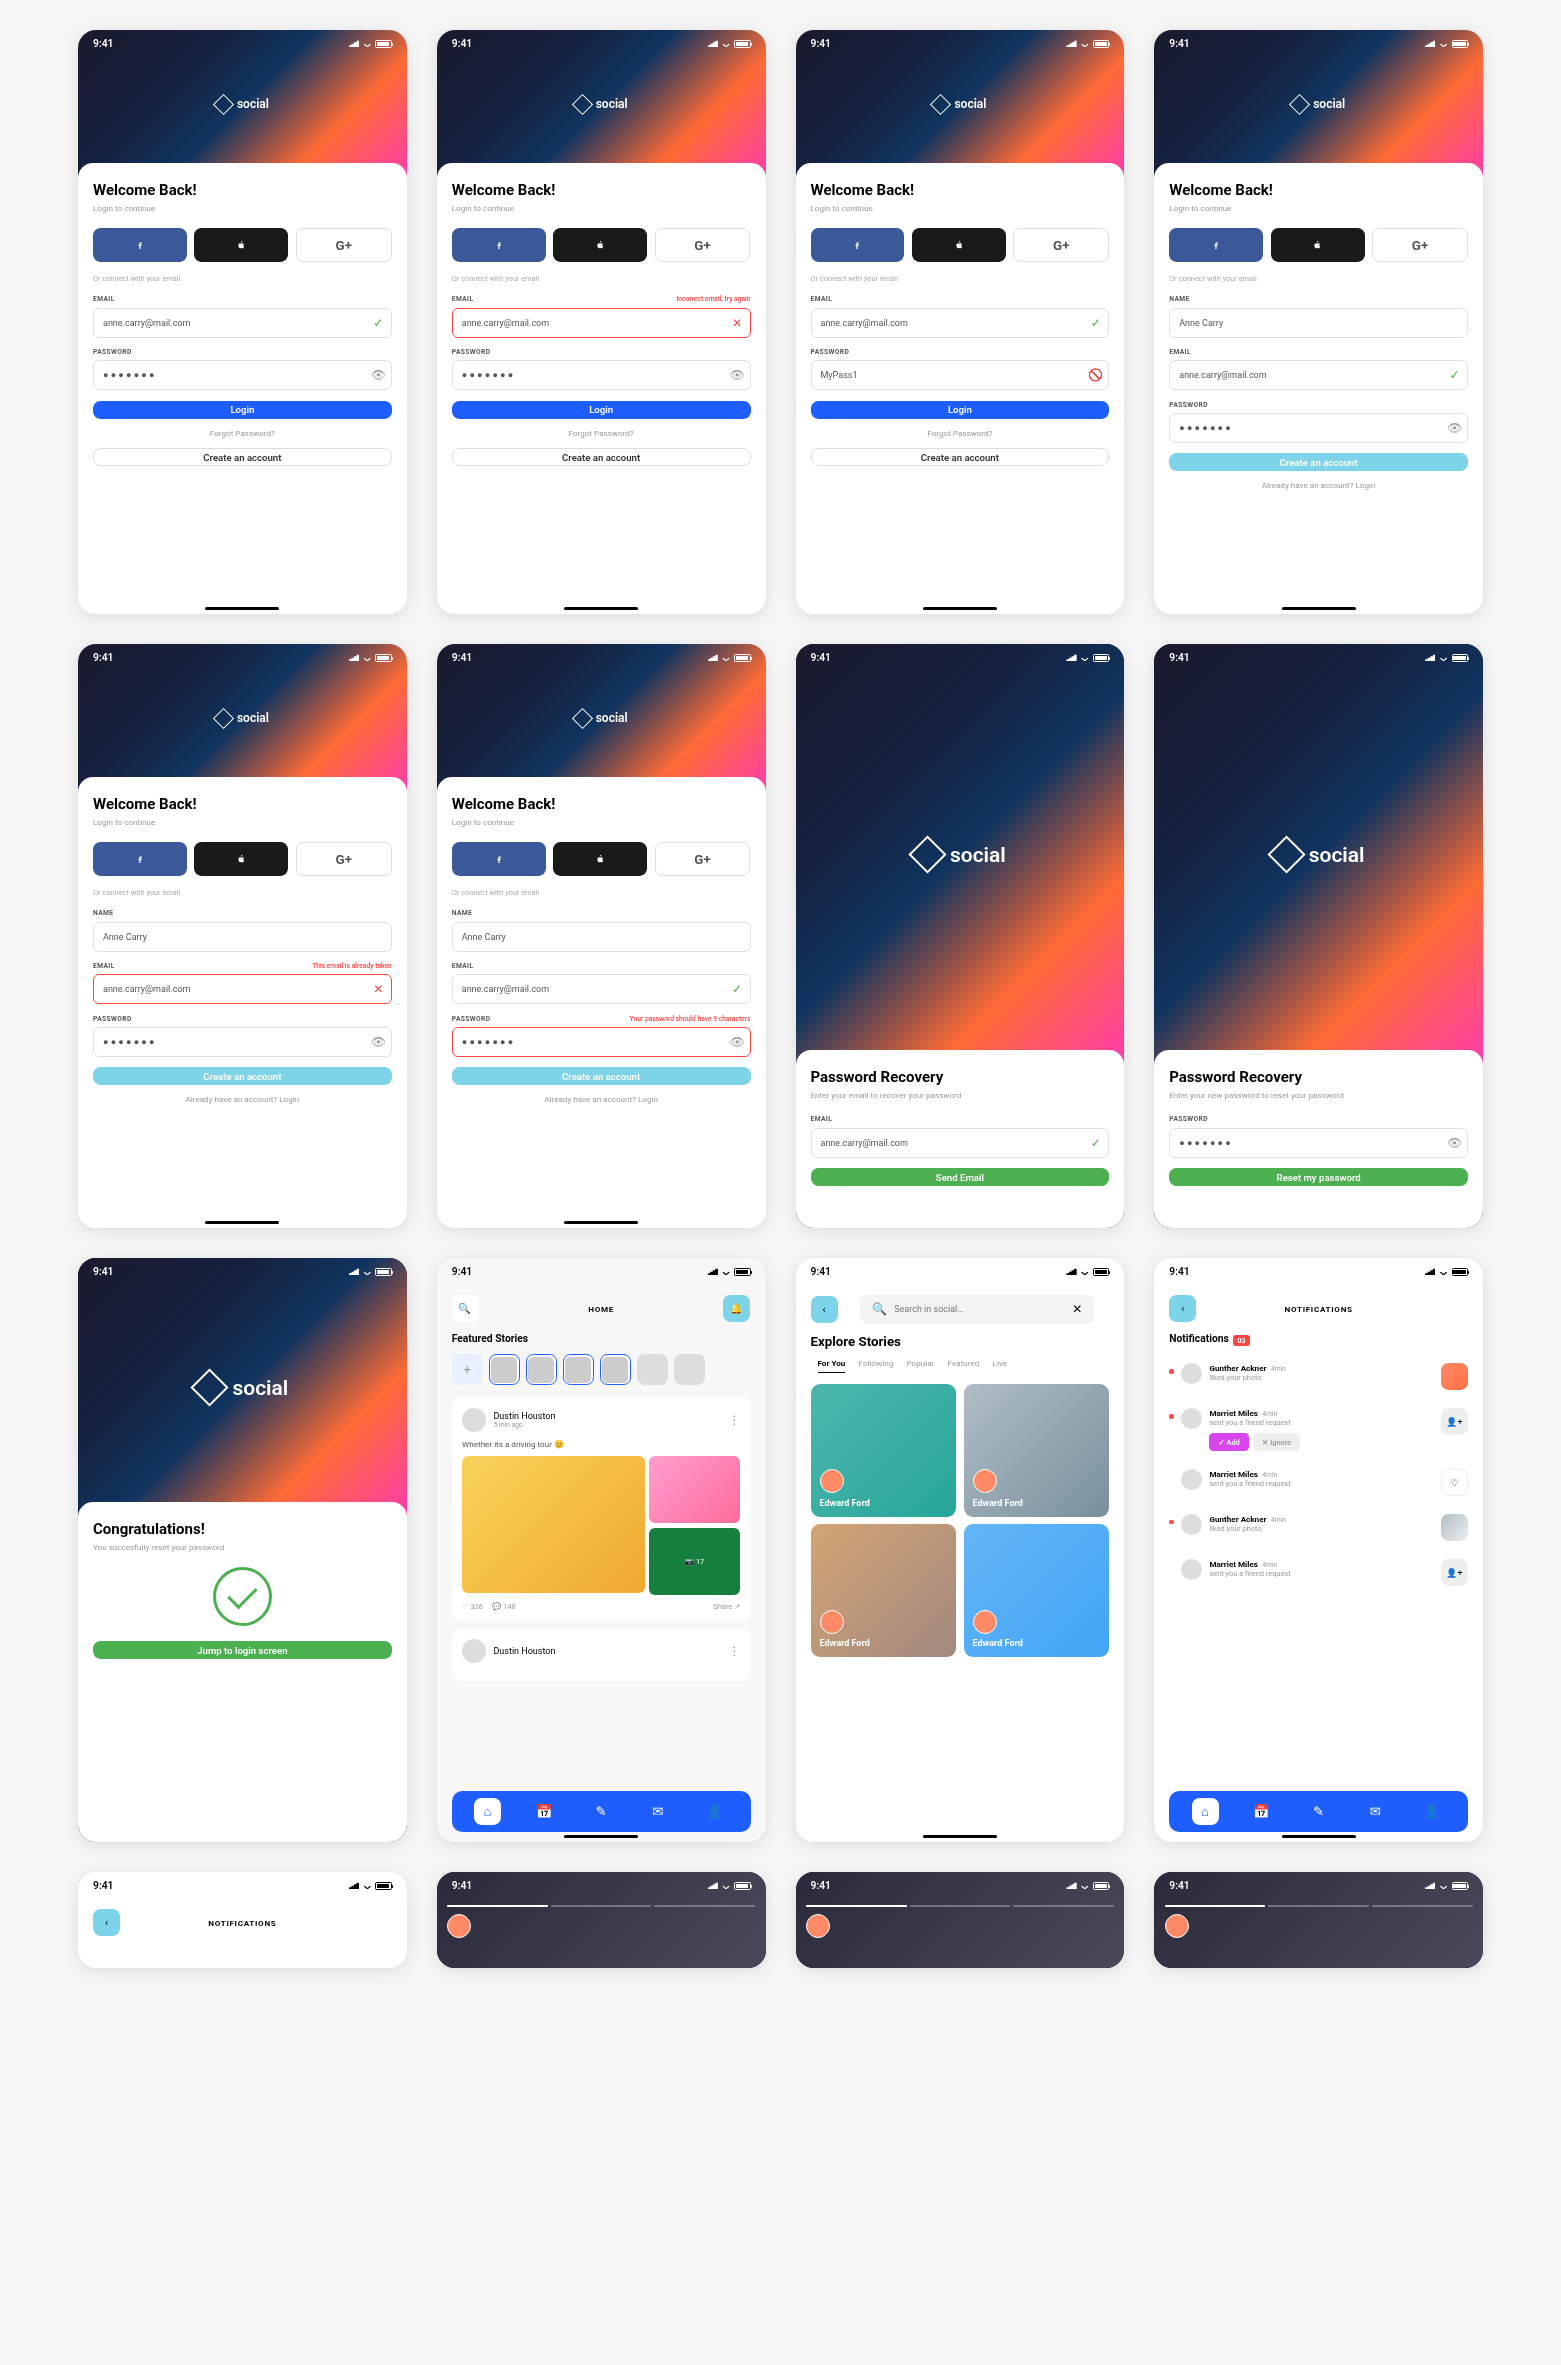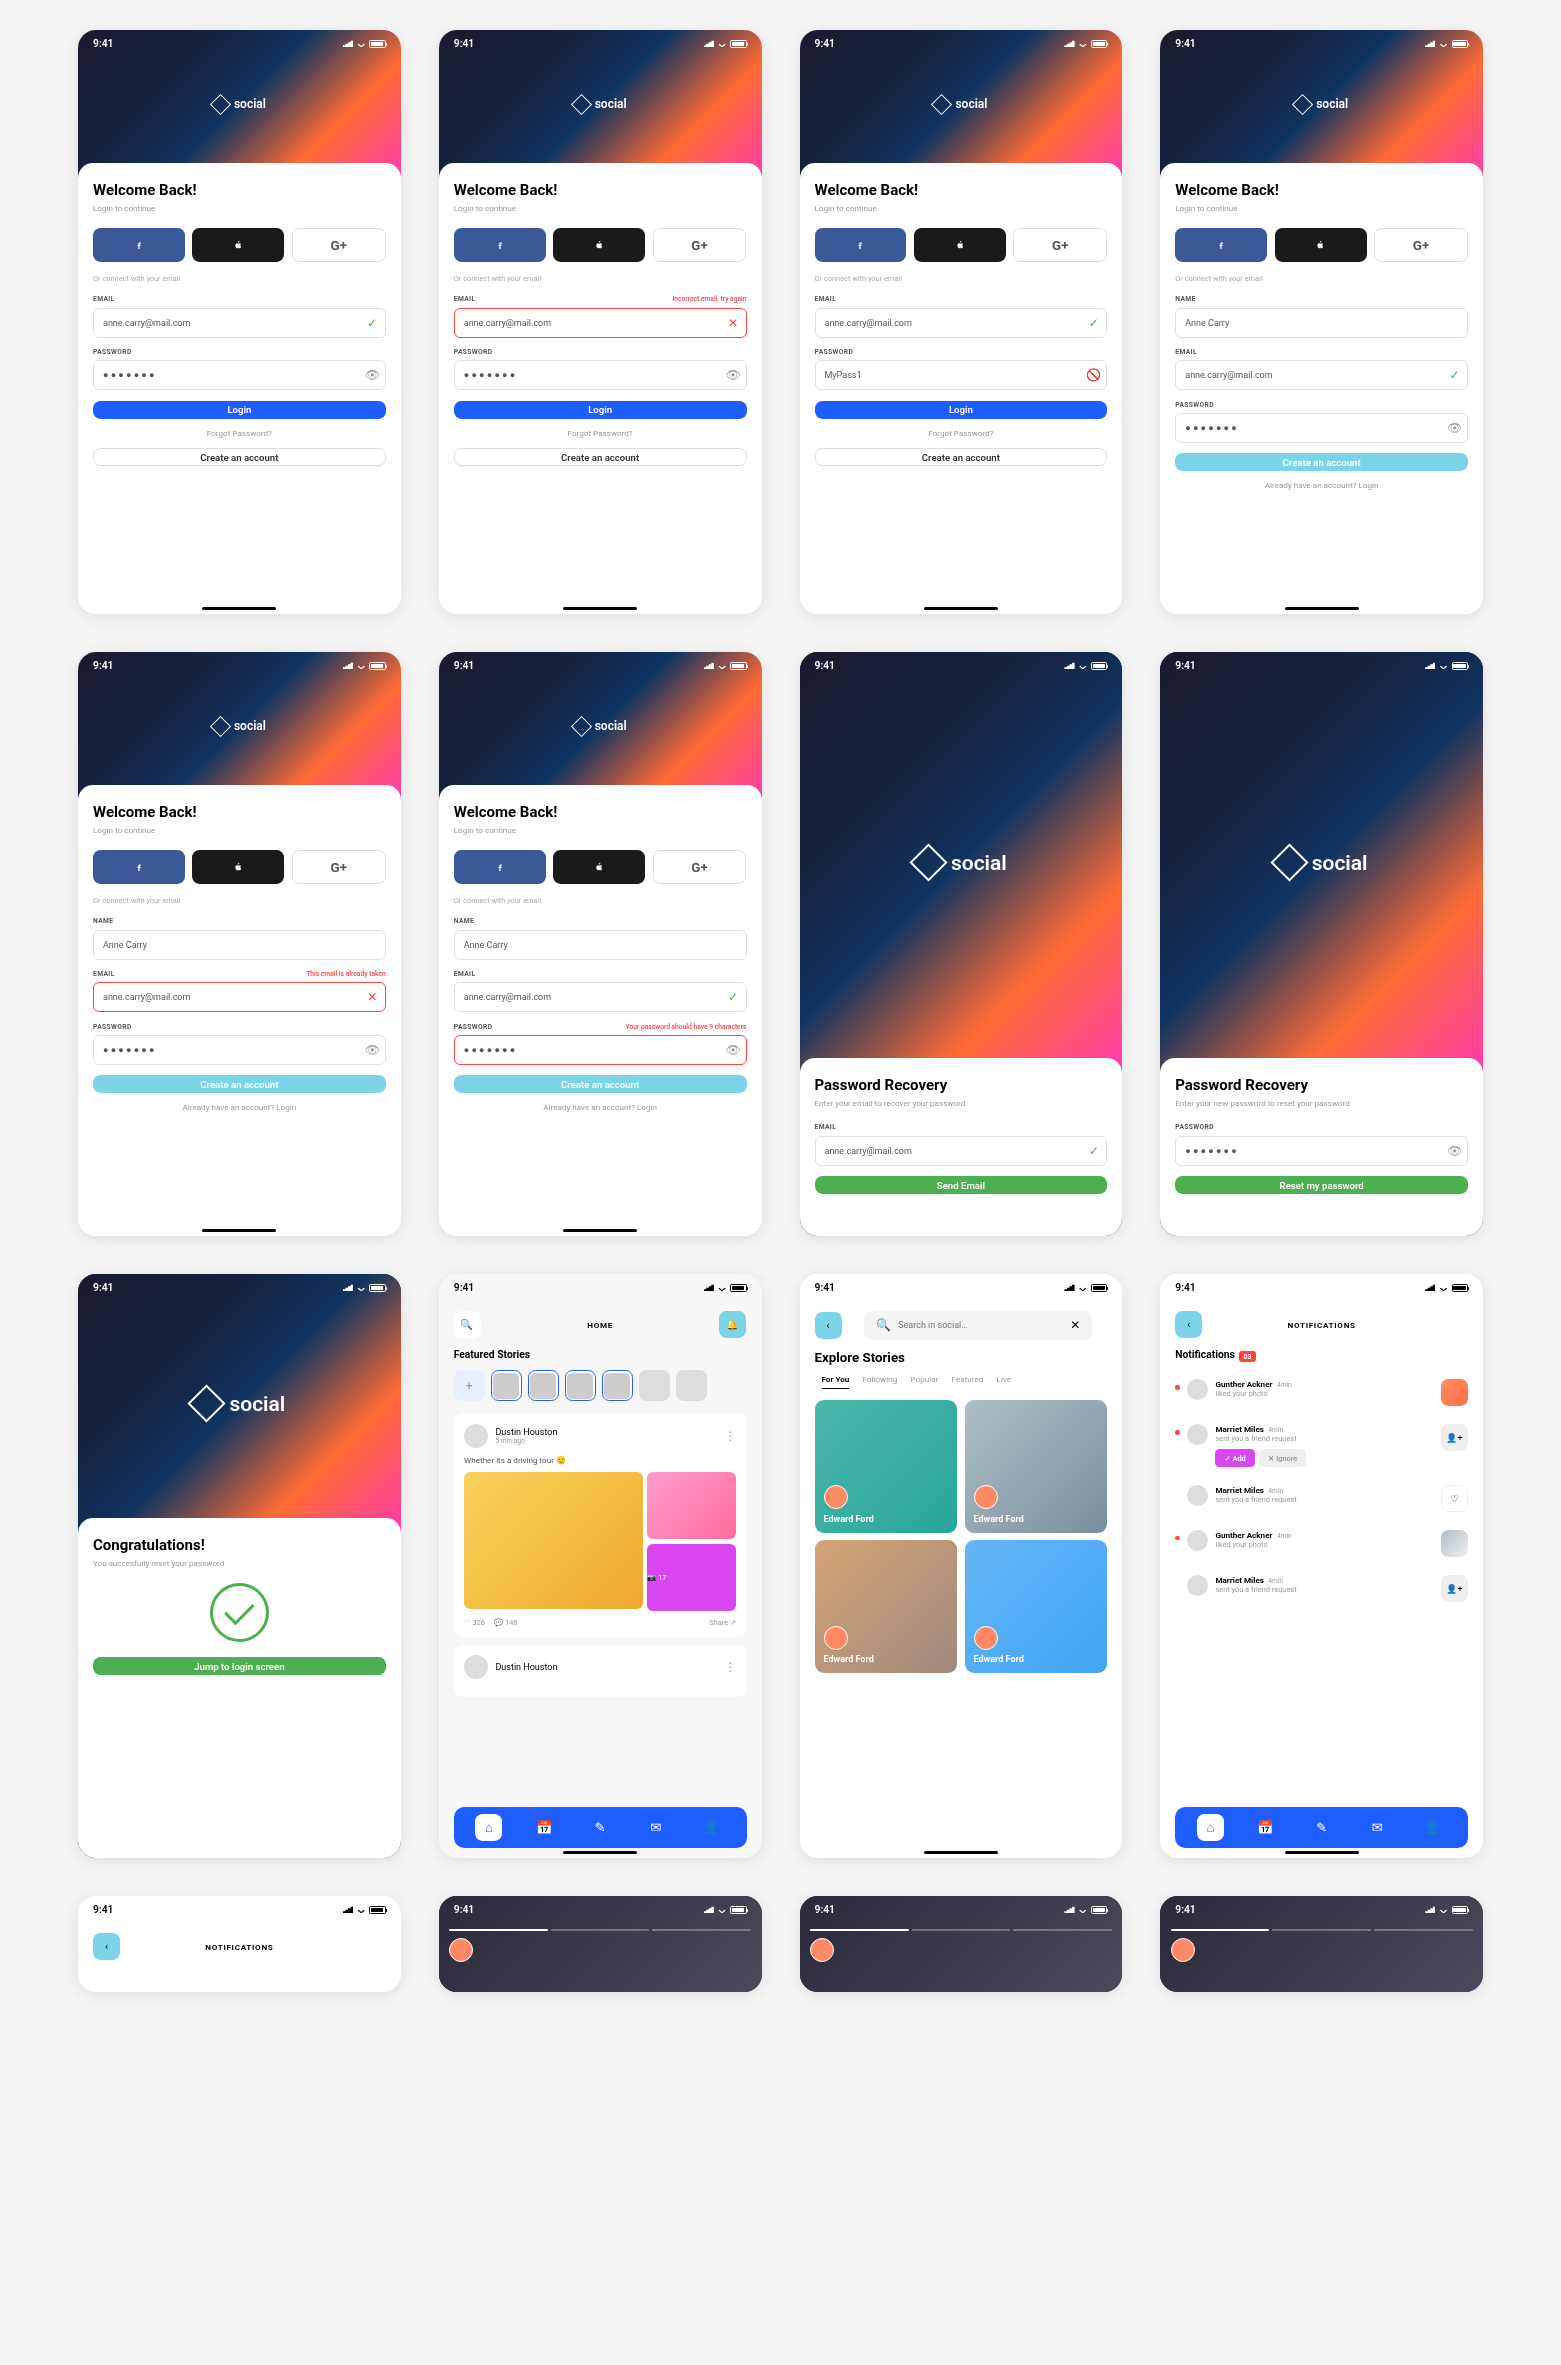--- a/index.html
+++ b/index.html
@@ -1,17 +1,17 @@
 <!DOCTYPE html>
 <html style="font-size:12px"><head>
 <meta charset="utf-8">
 <style>
 *{box-sizing:border-box;margin:0;padding:0;font-family:-apple-system,BlinkMacSystemFont,'Segoe UI',Roboto,Arial,sans-serif}
 body{background:#f5f5f5;padding:30px}
-.grid{display:grid;grid-template-columns:repeat(4,1fr);gap:38px;max-width:1405px;margin:0 auto}
+.grid{display:grid;grid-template-columns:repeat(4,1fr);gap:30px;max-width:1405px;margin:0 auto}
 .phone{background:#fff;border-radius:18px;overflow:hidden;box-shadow:0 3px 15px rgba(0,0,0,.1);height:584px;position:relative;display:flex;flex-direction:column}
 .phone.dark{background:#1a1a1a}
 .status-bar{display:flex;justify-content:space-between;align-items:center;padding:7.4px 15px;font-size:10.3px;font-weight:600;color:#fff;position:absolute;top:0;left:0;right:0;z-index:10}
 .status-bar.light{color:#000}
 .status-icons{display:flex;gap:3px;align-items:center}
 .hero{height:148px;background:linear-gradient(135deg,#1a1a2e 0%,#16213e 30%,#0f3460 50%,#ff6b35 75%,#ff3cac 100%);position:relative;display:flex;align-items:center;justify-content:center}
 .hero.tall{height:421px}
 .hero.splash{height:259px}
 .logo{display:flex;align-items:center;gap:6px;color:#fff;font-weight:600;font-size:12px}
 .logo.big{font-size:21px;gap:9px}
@@ -61,21 +61,21 @@
 .card{background:#fff;border-radius:9px;padding:10.3px;margin-bottom:7.4px}
 .card-head{display:flex;align-items:center;gap:7.4px;margin-bottom:7.4px}
 .avatar{width:24px;height:24px;border-radius:50%;background:#ddd}
 .card-title{font-size:9px;font-weight:400}
 .card-time{font-size:6.7px;color:#999}
 .card-body{font-size:8.1px;color:#555;margin-bottom:7.4px}
 .photo-grid{display:grid;grid-template-columns:2fr 1fr;gap:4.4px;margin-bottom:7.4px}
 .photo{border-radius:6px;background:linear-gradient(135deg,#f9d35a,#f0a830);height:67px}
 .photo.sm{height:31px}
 .photo.pink{background:linear-gradient(135deg,#ff9ecd,#ff6b9d)}
-.photo.dark{background:#d946ef;display:flex;align-items:center;color:#fff;font-size:7.4px}
+.photo.dark{background:#15803d;display:flex;align-items:center;justify-content:center;color:#fff;font-size:7.4px}
 .card-foot{display:flex;justify-content:space-between;align-items:center;font-size:7.4px;color:#999}
 .stats{display:flex;gap:9px}
 .bottom-nav{position:absolute;bottom:10.3px;left:15px;right:15px;height:41px;background:#1e5eff;border-radius:10.3px;display:flex;align-items:center;justify-content:space-around;padding:0 7.4px}
 .nav-btn{width:27px;height:27px;border-radius:7.4px;border:none;background:transparent;color:#fff;display:flex;align-items:center;justify-content:center;cursor:pointer}
 .nav-btn.active{background:#fff;color:#1e5eff}
 .search-bar{display:flex;align-items:center;gap:7.4px;padding:7.4px 12px;margin:0 15px;background:#f3f3f3;border-radius:7.4px;flex:1}
 .search-bar input{border:none;background:transparent;flex:1;font-size:9px;outline:none}
 .tabs{display:flex;gap:13.3px;padding:0 22px;margin-bottom:10.3px;font-size:8.1px;overflow:hidden}
 .tab{color:#999;padding-bottom:4.4px;cursor:pointer;white-space:nowrap}
 .tab.active{color:#000;font-weight:700;border-bottom:1.5px solid #000}

